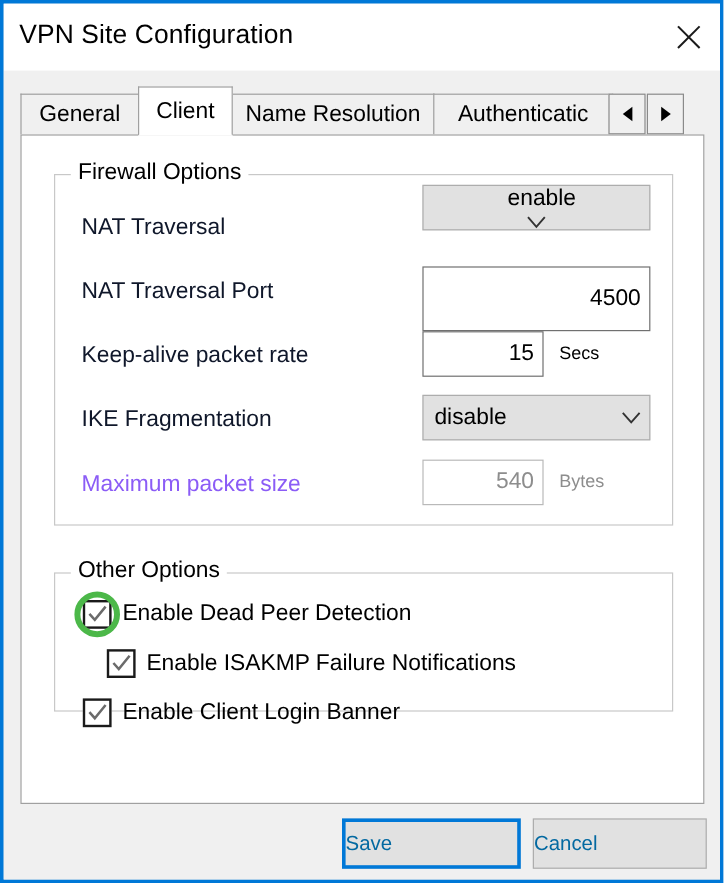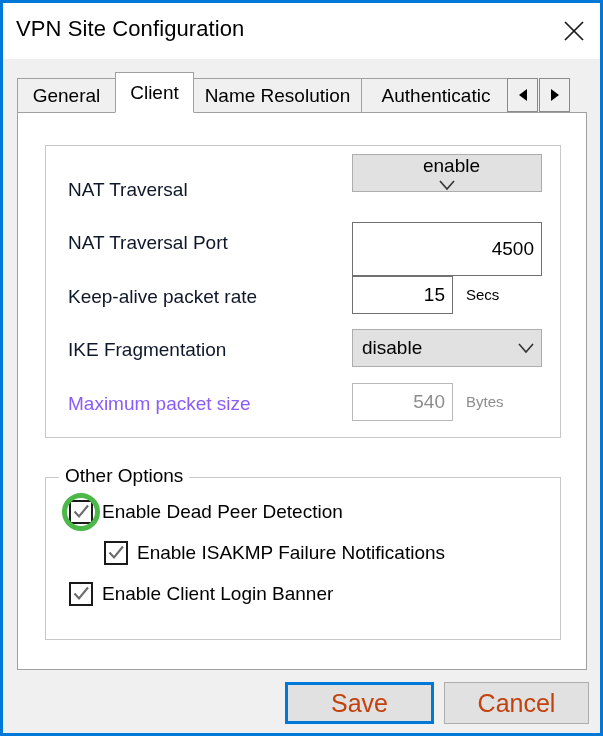--- a/index.html
+++ b/index.html
@@ -147,21 +147,21 @@
     position: absolute;
     top: -13px;
     left: 13px;
     background: #ffffff;
     padding: 0 6px;
     font-size: 19px;
     color: #000;
     white-space: nowrap;
   }
   .gb-firewall { left: 27px; top: 32px; width: 516px; height: 293px; }
-  .gb-other    { left: 27px; top: 364px; width: 516px; height: 163px; }
+  .gb-other    { left: 27px; top: 364px; width: 516px; height: 116px; }
 
   
   .field-label {
     position: absolute;
     font-size: 19px;
     color: #0f172a;
     white-space: nowrap;
   }
   .field-label.disabled { color: #8b5cf6; }
 
@@ -247,23 +247,22 @@
   }
 
   
   .btn {
     position: absolute;
     box-sizing: border-box;
     background: #e1e1e1;
     border: 1px solid #adadad;
     display: flex;
     align-items: center;
-    justify-content: center;
-    font-size: 25px;
-    color: #c2410c;
+    font-size: 17px;
+    color: #0369a1;
     cursor: default;
   }
   .btn.default {
     border: 3px solid #0078d7;
   }
   .btn-save   { left: 282px; top: 623px; width: 149px; height: 42px; }
   .btn-cancel { left: 441px; top: 623px; width: 145px; height: 42px; }
 </style>
 </head>
 <body>
@@ -300,20 +299,21 @@
         <span class="tri tri-l"></span>
       </div>
       <div class="tab-spin spin-right">
         <span class="tri tri-r"></span>
       </div>
     </div>
 
     <div class="tabpage">
 
       <div class="groupbox gb-firewall">
+        <div class="group-legend">Firewall Options</div>
 
         <div class="field-label" style="left:22px; top:33px;">NAT Traversal</div>
         <div class="combo" style="left:306px; top:8px; width:190px; height:38px;flex-direction:column;">
           <span class="combo-value">enable</span>
           <span class="combo-arrow">
             <svg width="16" height="11" viewBox="0 0 16 11" aria-hidden="true">
               <polyline points="1,1 8,9 15,1" fill="none" stroke="#333" stroke-width="1.6"></polyline>
             </svg>
           </span>
         </div>
@@ -351,21 +351,21 @@
 
         <div class="checkrow" style="left:23px; top:22px;">
           <span class="cbox">
             <svg width="18" height="18" viewBox="0 0 18 18" aria-hidden="true">
               <polyline points="2.5,8.5 7,13.5 16,2.5" fill="none" stroke="#6b6b6b" stroke-width="2.1"></polyline>
             </svg>
           </span>
           <span class="cbox-label">Enable Dead Peer Detection</span>
         </div>
 
-        <div class="checkrow" style="left:25px; top:63px;padding-left:33px;">
+        <div class="checkrow" style="left:10px; top:63px;padding-left:33px;">
           <span class="cbox">
             <svg width="18" height="18" viewBox="0 0 18 18" aria-hidden="true">
               <polyline points="2.5,8.5 7,13.5 16,2.5" fill="none" stroke="#6b6b6b" stroke-width="2.1"></polyline>
             </svg>
           </span>
           <span class="cbox-label">Enable ISAKMP Failure Notifications</span>
         </div>
 
         <div class="checkrow" style="left:23px; top:104px;">
           <span class="cbox">

